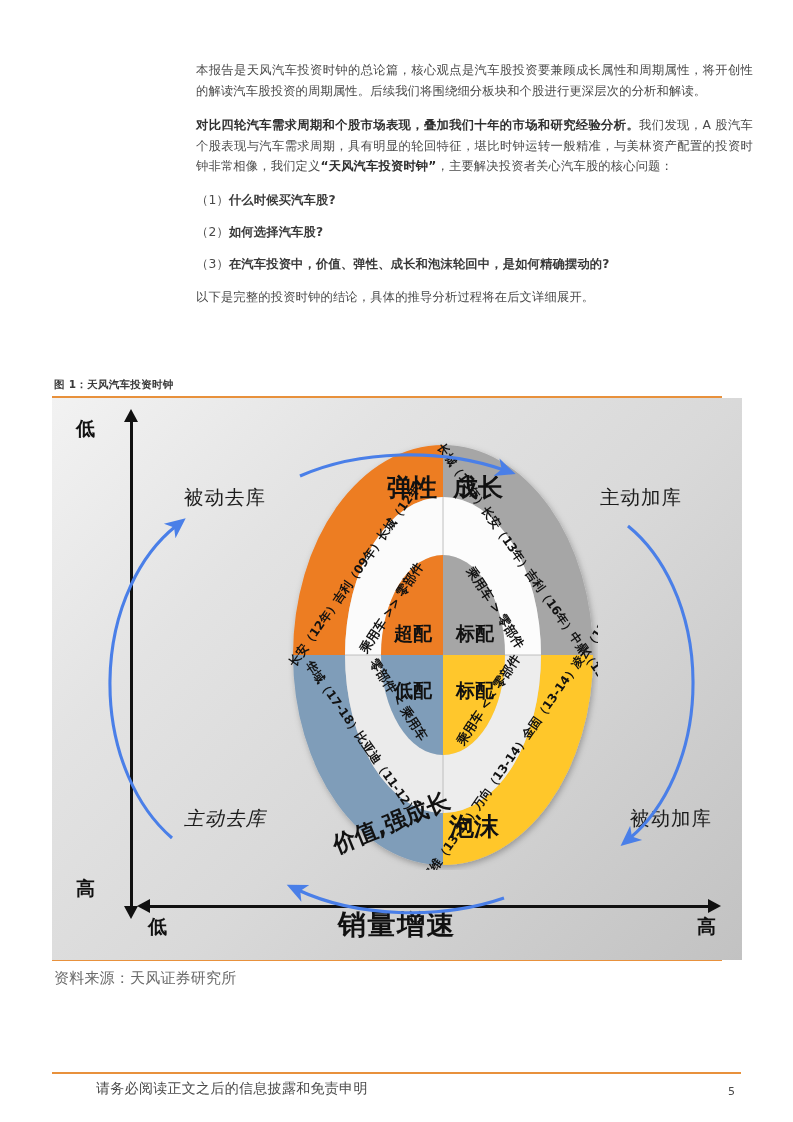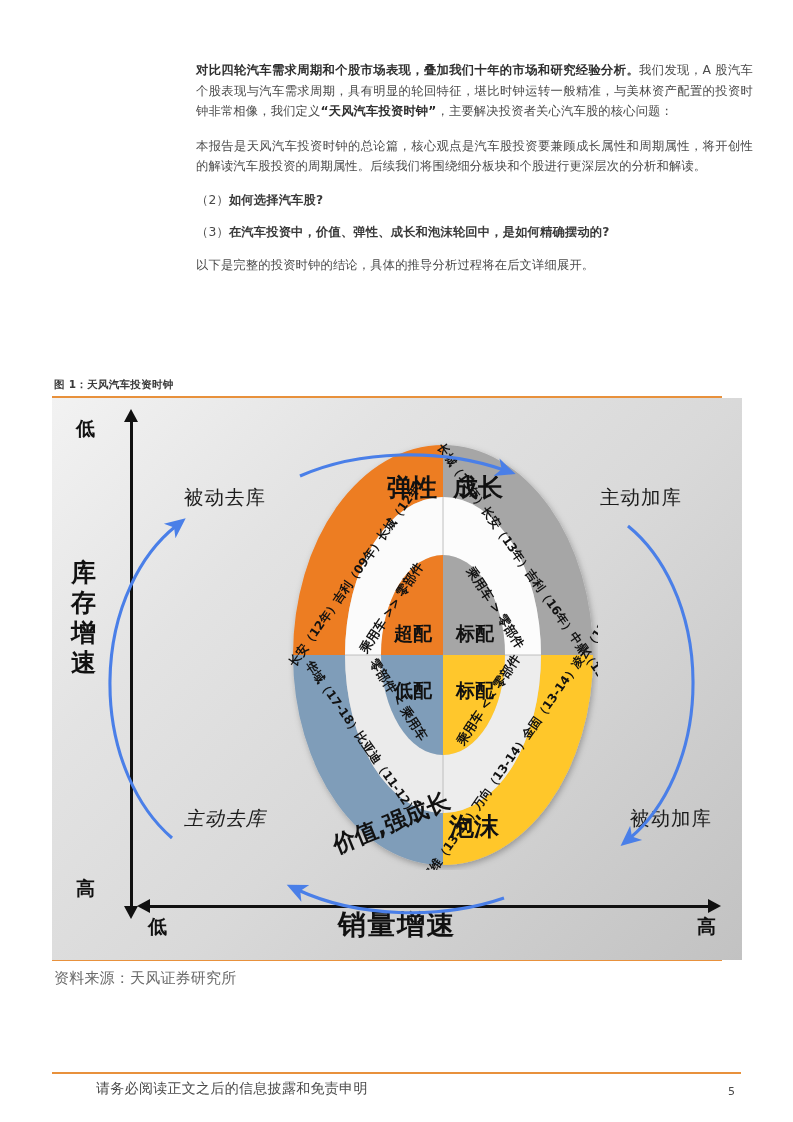--- a/index.html
+++ b/index.html
@@ -118,24 +118,27 @@
   }
 </style>
 </head>
 <body>
 
 <div class="page">
 
   <div class="content">
 
 
+    <p class="para">本报告是天风汽车投资时钟的总论篇，核心观点是汽车股投资要兼顾成长属性和周期属性，将开创性的解读汽车股投资的周期属性。后续我们将围绕细分板块和个股进行更深层次的分析和解读。</p>
+
     <p class="para"><b>对比四轮汽车需求周期和个股市场表现，叠加我们十年的市场和研究经验分析。</b><span>我们发现，A 股汽车个股表现与汽车需求周期，具有明显的轮回特征，堪比时钟运转一般精准，与美林资产配置的投资时钟非常相像，我们定义</span><b>“天风汽车投资时钟”</b><span>，主要解决投资者关心汽车股的核心问题：</span></p>
 
-    <p class="para">本报告是天风汽车投资时钟的总论篇，核心观点是汽车股投资要兼顾成长属性和周期属性，将开创性的解读汽车股投资的周期属性。后续我们将围绕细分板块和个股进行更深层次的分析和解读。</p>
-
+    <div class="qitem">
+      <span class="qnum">（1）</span><span class="qtxt">什么时候买汽车股?</span>
+    </div>
     <div class="qitem">
       <span class="qnum">（2）</span><span class="qtxt">如何选择汽车股?</span>
     </div>
     <div class="qitem">
       <span class="qnum">（3）</span><span class="qtxt">在汽车投资中，价值、弹性、成长和泡沫轮回中，是如何精确摆动的?</span>
     </div>
 
     <p class="para">以下是完整的投资时钟的结论，具体的推导分析过程将在后文详细展开。</p>
   </div>
 
@@ -144,21 +147,20 @@
     <div class="fig-rule"></div>
 
     <div class="fig-box">
 
       <div class="axis-y">
         <div class="ar-up"></div>
         <div class="ar-dn"></div>
       </div>
       <div class="lab lab-y-low">低</div>
       <div class="lab lab-y-high">高</div>
-      <div class="lab lab-y-title">库存增速</div>
 
       <div class="axis-x">
         <div class="ar-l"></div>
         <div class="ar-r"></div>
       </div>
       <div class="lab lab-x-low">低</div>
       <div class="lab lab-x-high">高</div>
       <div class="lab lab-x-title">销量增速</div>
 
       <div class="corner c-tl">被动去库</div>

